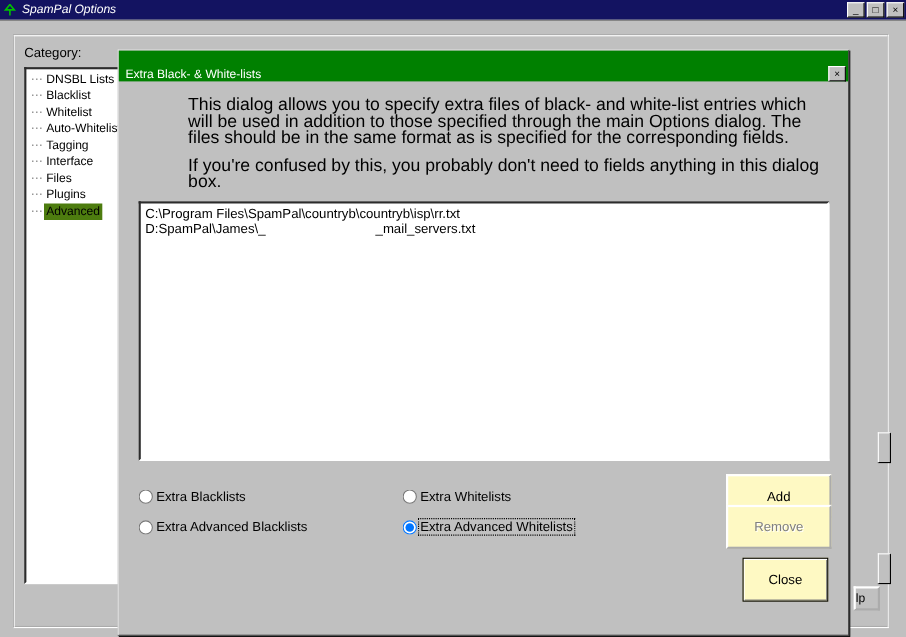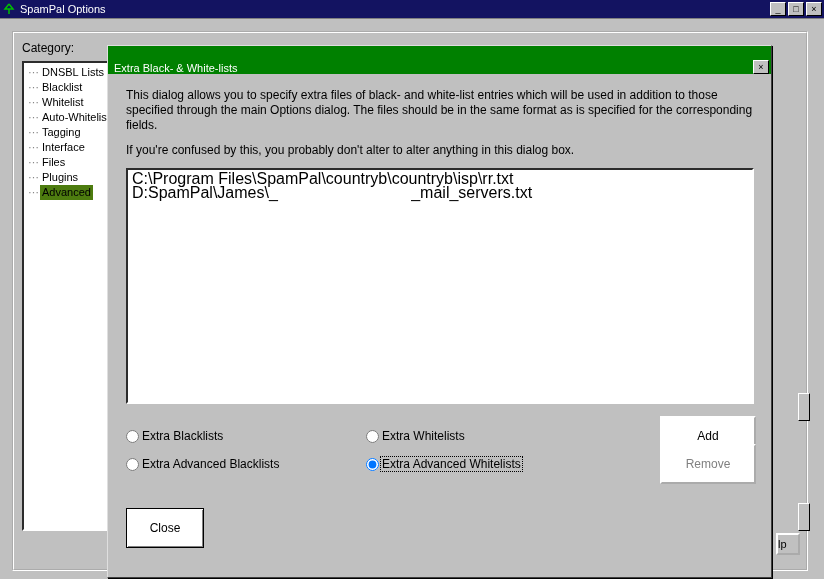--- a/index.html
+++ b/index.html
@@ -20,21 +20,21 @@
       display: flex;
       align-items: center;
       padding: 0 2px;
       font-size: 11px;
     }
     .main-titlebar .appicon {
       width: 14px; height: 14px;
       margin-right: 4px;
       display: inline-flex; align-items: center; justify-content: center;
     }
-    .main-titlebar .title { flex: 1; }
+    .main-titlebar .title { flex: 1; font-style: italic; }
     .win-btn {
       width: 16px; height: 14px;
       background: #c0c0c0;
       border: 1px solid #000;
       border-top-color: #fff; border-left-color: #fff;
       margin-left: 2px;
       font-size: 9px;
       display: inline-flex; align-items: center; justify-content: center;
       color: #000;
       cursor: default;
@@ -128,33 +128,34 @@
       display: flex;
       align-items: flex-end;
       padding: 0 2px 0 6px;
       font-size: 11px;
     }
     .dlg-titlebar .title { flex: 1; }
     .dlg-body {
       padding: 14px 18px 10px 18px;
     }
     .desc {
-      font-size: 12px;
+      font-size: 16px;
       line-height: 15px;
       margin-bottom: 10px;
+      margin-left: 45px;
     }
     .listbox {
       background: #fff;
       border: 2px inset #fff;
       border-top-color: #808080;
       border-left-color: #808080;
       width: 628px;
       height: 236px;
       padding: 2px 4px;
-      font-size: 16px;
+      font-size: 12px;
       line-height: 14px;
       overflow: hidden;
       white-space: pre;
       font-family: "MS Sans Serif", Tahoma, sans-serif;
     }
     .radio-grid {
       display: grid;
       grid-template-columns: 240px 240px 150px;
       grid-template-rows: 28px 28px;
       align-items: center;
@@ -165,37 +166,37 @@
       align-items: center;
       gap: 1px;
       font-size: 12px;
     }
     .radio-cell input { margin: 0; }
     .radio-lab { padding: 0 2px; }
     .radio-lab.focus { border: 1px dotted #000; padding: 0 1px; }
     .btn {
       width: 96px;
       height: 40px;
-      background: #ffffff;
+      background: #fef9c3;
       border: 2px outset #fff;
       font-size: 12px;
       font-family: inherit;
       cursor: default;
       color: #000;
     }
     .btn:disabled, .btn.disabled { color: #808080; text-shadow: 1px 1px 0 #fff; }
     .btn-row-right {
       grid-column: 3;
       display: flex;
       justify-content: flex-end;
     }
     .close-row {
       display: flex;
-      justify-content: flex-start;
-      margin-top: 30px;
+      justify-content: flex-end;
+      margin-top: 14px;
     }
     .close-row .btn {
       width: 78px;
       border: 1px solid #000;
       box-shadow: inset 1px 1px 0 #fff, inset -1px -1px 0 #808080;
     }
   </style>
 </head>
 <body>
 
@@ -257,21 +258,21 @@
     <div class="peek-lp">lp</div>
   </div>
 
   <div class="dialog">
     <div class="dlg-titlebar">
       <span class="title">Extra Black- &amp; White-lists</span>
       <span class="win-btn">×</span>
     </div>
     <div class="dlg-body">
       <p class="desc">This dialog allows you to specify extra files of black- and white-list entries which will be used in addition to those specified through the main Options dialog.  The files should be in the same format as is specified for the corresponding fields.</p>
-      <p class="desc">If you're confused by this, you probably don't alter to alter anything in this dialog box.</p>
+      <p class="desc">If you're confused by this, you probably don't need to fields anything in this dialog box.</p>
 
       <div class="listbox" id="files-listbox">C:\Program Files\SpamPal\countryb\countryb\isp\rr.txt
 D:SpamPal\James\_                              _mail_servers.txt</div>
 
       <div class="radio-grid">
         <label class="radio-cell">
           <input type="radio" name="rg" style="">
           <span class="radio-lab">Extra Blacklists</span>
         </label>
         <label class="radio-cell">

